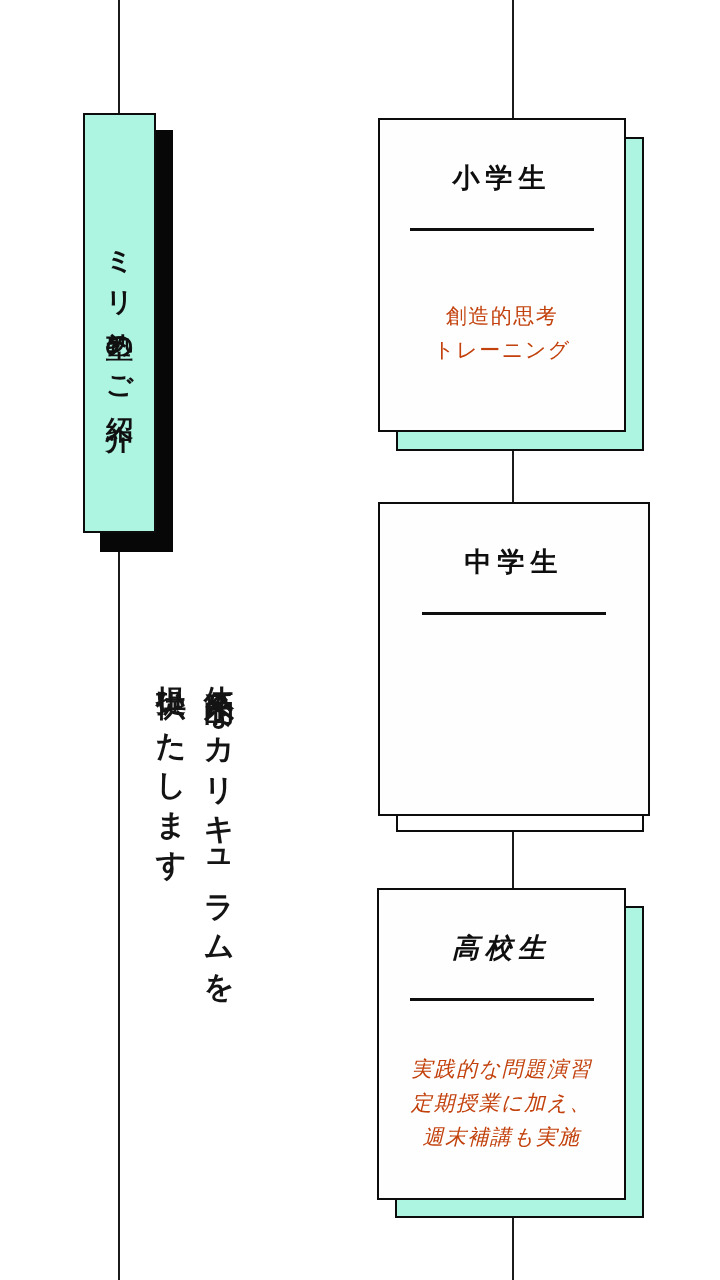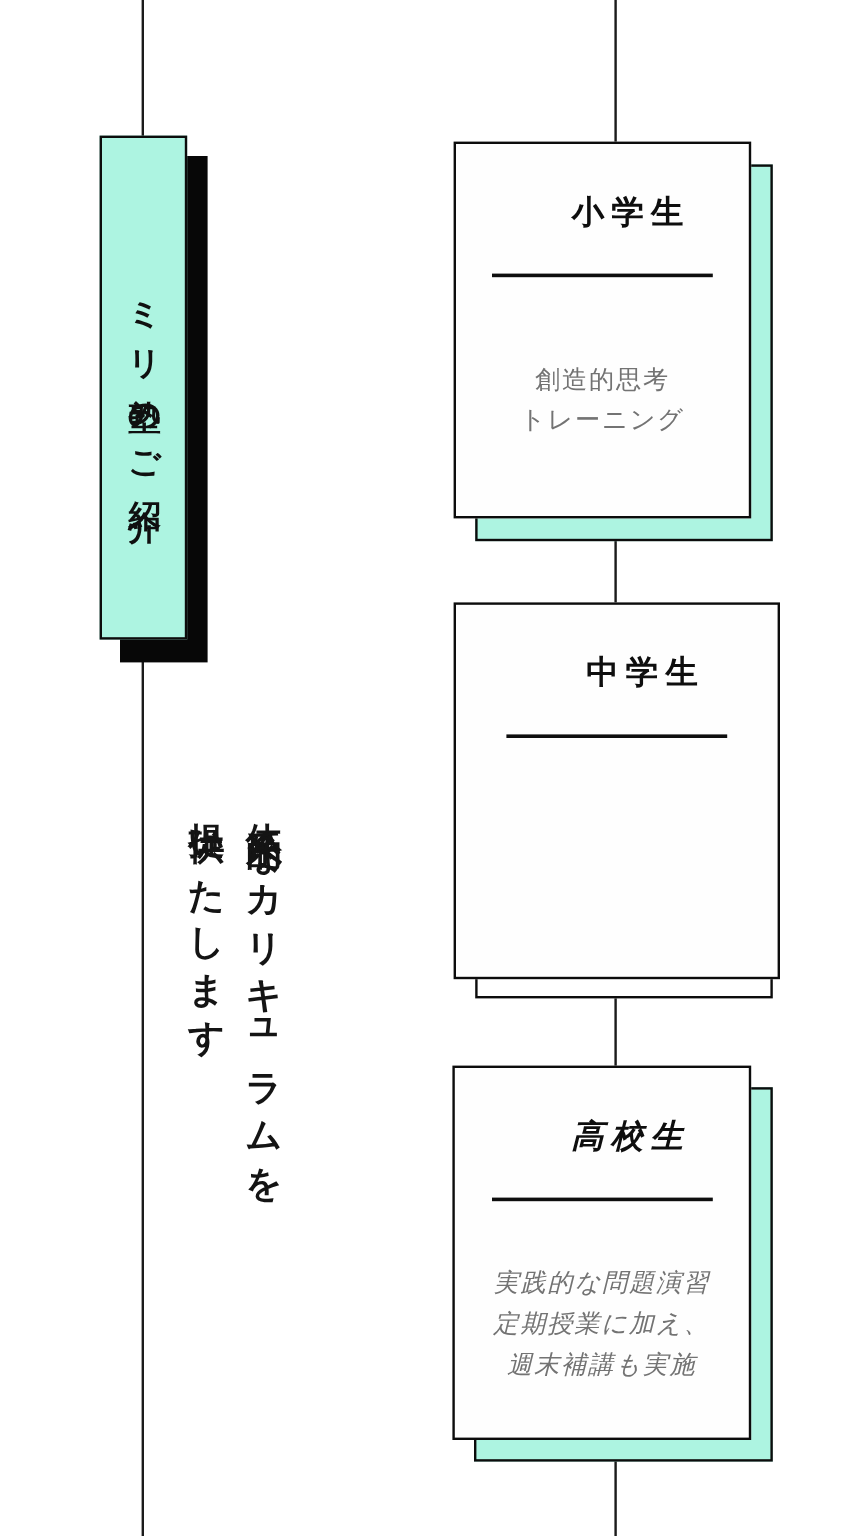--- a/index.html
+++ b/index.html
@@ -97,21 +97,20 @@
     left: 0;
     width: 100%;
     margin: 0;
     transform: translateY(-50%);
     text-align: center;
     font-size: 27px;
     font-weight: 700;
     letter-spacing: 6px;
     line-height: 1;
     color: #0e0e0e;
-    padding-left: 24px;
   }
   .card-divider {
     position: absolute;
     top: 108px;
     left: 50%;
     transform: translateX(-50%);
     width: 184px;
     height: 3px;
     background: #0e0e0e;
   }
@@ -119,21 +118,21 @@
     position: absolute;
     top: 213px;
     left: 0;
     width: 100%;
     transform: translateY(-50%);
     text-align: center;
     font-size: 21px;
     font-weight: 400;
     letter-spacing: 1.5px;
     line-height: 34px;
-    color: #737373;
+    color: #c2410c;
   }
   .card-body-line { display: block; white-space: nowrap; }
 
   
   .card-1        { left: 378px; top: 118px;  width: 248px; height: 314px; }
   .card-1-shadow { left: 396px; top: 137px;  width: 248px; height: 314px; }
   .card-2        { left: 378px; top: 502px;  width: 272px; height: 314px; }
   .card-2-shadow { left: 396px; top: 518px;  width: 248px; height: 314px; }
   .card-3        { left: 377px; top: 888px;  width: 249px; height: 312px; font-style: italic; }
   .card-3-shadow { left: 395px; top: 906px;  width: 249px; height: 312px; }

